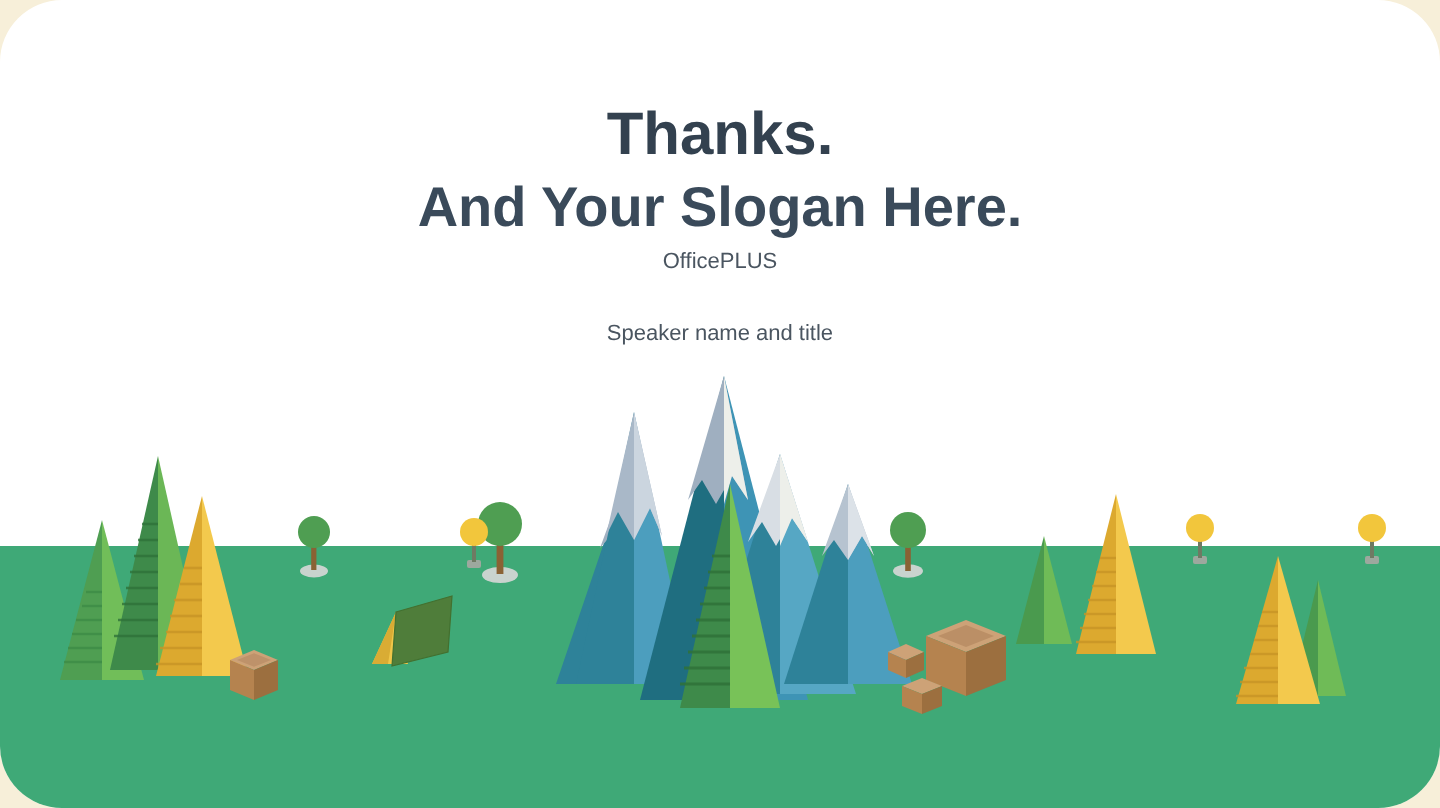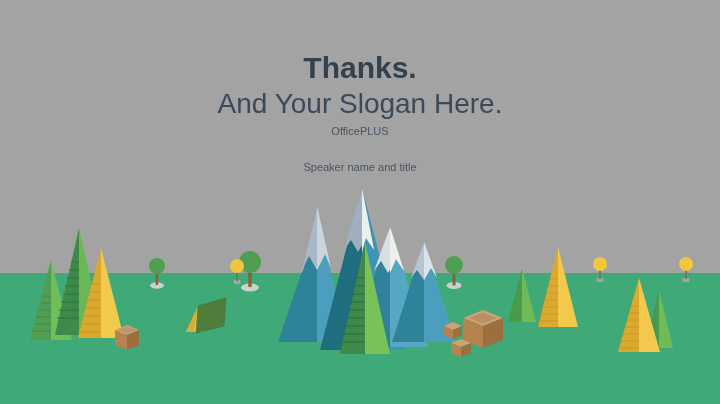--- a/index.html
+++ b/index.html
@@ -22,38 +22,38 @@
     position:absolute;left:0;top:0;width:720px;text-align:center;
     z-index:40;
   }
   #title-main{
     margin:0;padding-top:52px;
     font-size:30px;font-weight:bold;color:#33414F;
     letter-spacing:0px;line-height:1.05;
   }
   #title-sub{
     margin:0;padding-top:4px;
-    font-size:28px;font-weight:normal;color:#3A4A5A;
+    font-size:28px;font-weight:bold;color:#3A4A5A;
     line-height:1.15;
   }
   #speaker{
     margin:0;padding-top:20px;
     font-size:11px;color:#4A5560;line-height:1.45;
   }
   #org{
     margin:0;padding-top:4px;
     font-size:11px;color:#4A5560;line-height:1.45;
   }
   
   .obj{position:absolute;}
 </style>
 </head>
 <body>
 
-<div id="slide" style="background: #a3a3a3;">
+<div id="slide" style="background: #ffffff; border-radius: 31px;">
 
   <div id="ground" style="background: rgb(63, 169, 119); top: 273px; height: 131px;"></div>
 
   <div class="obj" style="left:0;top:0;width:720px;height:404px;z-index:10;">
 
     <svg style="position:absolute;left:278px;top:236px;" width="72" height="106" viewBox="0 0 72 106">
       <polygon points="36,0 0,106 36,106" fill="#2E8299"></polygon>
       <polygon points="36,0 72,106 36,106" fill="#56A7C4"></polygon>
       <polygon points="36,0 22,38 29,30 36,40 44,28 50,38" fill="#9FAFC0"></polygon>
       <polygon points="36,0 36,40 44,28 50,38" fill="#C3CEDA"></polygon>

